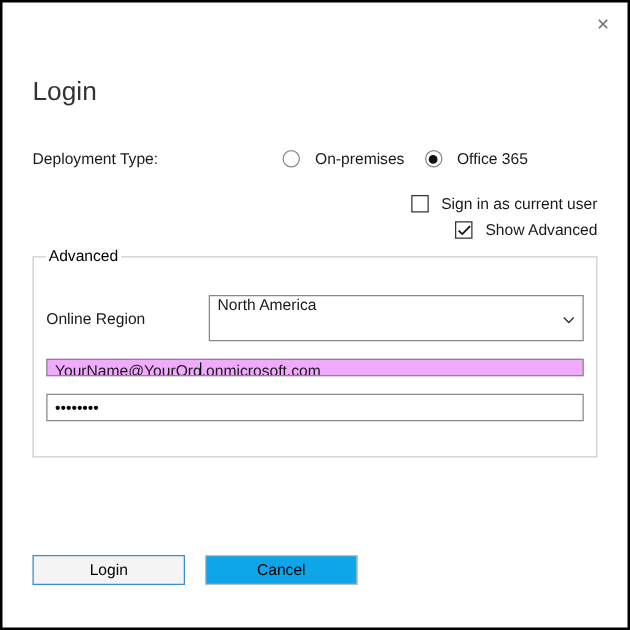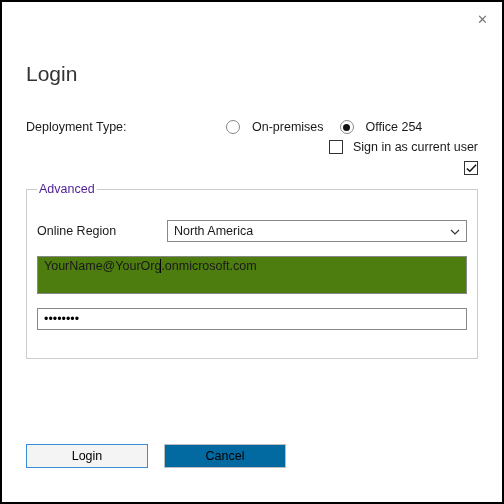--- a/index.html
+++ b/index.html
@@ -27,21 +27,21 @@
   .content {
     padding: 60px 24px 20px 24px;
   }
   h1 {
     font-size: 21px;
     font-weight: 400;
     margin: 0 0 34px 0;
     color: #333;
   }
   .row { display: flex; align-items: center; }
-  .deploy-row { margin-bottom: 6px; }
+  .deploy-row { margin-bottom: 22px; }
   .deploy-label { width: 200px; }
   .radios { display: flex; align-items: flex-start; gap: 12px; }
   .radio {
     width: 14px; height: 14px;
     border: 1px solid #888;
     border-radius: 50%;
     display: inline-flex;
     align-items: center;
     justify-content: center;
     cursor: pointer;
@@ -67,35 +67,34 @@
   .checkbox.checked svg { display: block; }
   .checkbox svg { display: none; width: 11px; height: 11px; }
   fieldset.advanced {
     border: 1px solid #ccc;
     margin: 4px 0 0 0;
     padding: 10px 10px 14px 10px;
   }
   fieldset.advanced legend {
     font-size: 12.5px;
     padding: 0 2px;
-    color: #4c1d95;
+    color: #000000;
   }
   .frow {
     display: flex;
     align-items: center;
     margin: 14px 0;
   }
   .flabel { width: 130px; }
   .select-wrap {
     flex: 1;
     position: relative;
     border: 1px solid #888;
-    height: 22px;
+    height: 37px;
     display: flex;
-    align-items: center;
     padding: 0 6px;
     background: #fff;
     cursor: pointer;
   }
   .select-wrap .chev {
     position: absolute;
     right: 6px;
     top: 50%;
     transform: translateY(-50%);
     pointer-events: none;
@@ -104,39 +103,39 @@
     flex: 1;
     border: 1px solid #888;
     height: 22px;
     padding: 0 6px;
     font: inherit;
     outline: none;
   }
   .caret-overlay {
     flex: 1;
     border: 1px solid #888;
-    height: 38px;
+    height: 14px;
     padding: 2px 6px 0 6px;
-    background: #4d7c0f;
+    background: #f0abfc;
     white-space: nowrap;
     overflow: hidden;
     cursor: text;
   }
   .caret { display:inline-block; border-left: 1px solid #000; height: 14px; margin: 0 0 -3px -1px; }
   .buttons {
     position: absolute;
     left: 24px;
     bottom: 34px;
     display: flex;
     gap: 16px;
   }
   .btn {
     width: 122px;
     height: 24px;
-    background: #0369a1;
+    background: #0ea5e9;
     border: 1px solid #bdbdbd;
     font: inherit;
     cursor: pointer;
   }
   .btn.primary { border: 1px solid #3a8cd6; background: #f4f4f4; }
 </style>
 </head>
 <body>
 
 <div class="close">✕</div>
@@ -144,38 +143,39 @@
 <div class="content">
 
   <h1>Login</h1>
 
   <div class="row deploy-row">
     <span class="deploy-label">Deployment Type:</span>
     <div class="radios">
       <span class="radio"></span>
       <span class="radio-label">On-premises</span>
       <span class="radio selected"></span>
-      <span class="radio-label">Office 254</span>
+      <span class="radio-label">Office 365</span>
     </div>
   </div>
 
   <div class="check-row">
     <span class="checkbox">
       
     </span>
     <span>Sign in as current user</span>
   </div>
 
 
   <div class="check-row">
     <span class="checkbox checked">
       <svg viewBox="0 0 12 12">
           <path d="M1 6 L4.2 9 L11 2" stroke="#111" stroke-width="1.6" fill="none"></path>
         </svg>
     </span>
+    <span>Show Advanced</span>
   </div>
 
   <fieldset class="advanced">
     <legend>Advanced</legend>
 
     <div class="frow">
       <span class="flabel">Online Region</span>
       <div class="select-wrap">
         <span>North America</span>
         <span class="chev">

